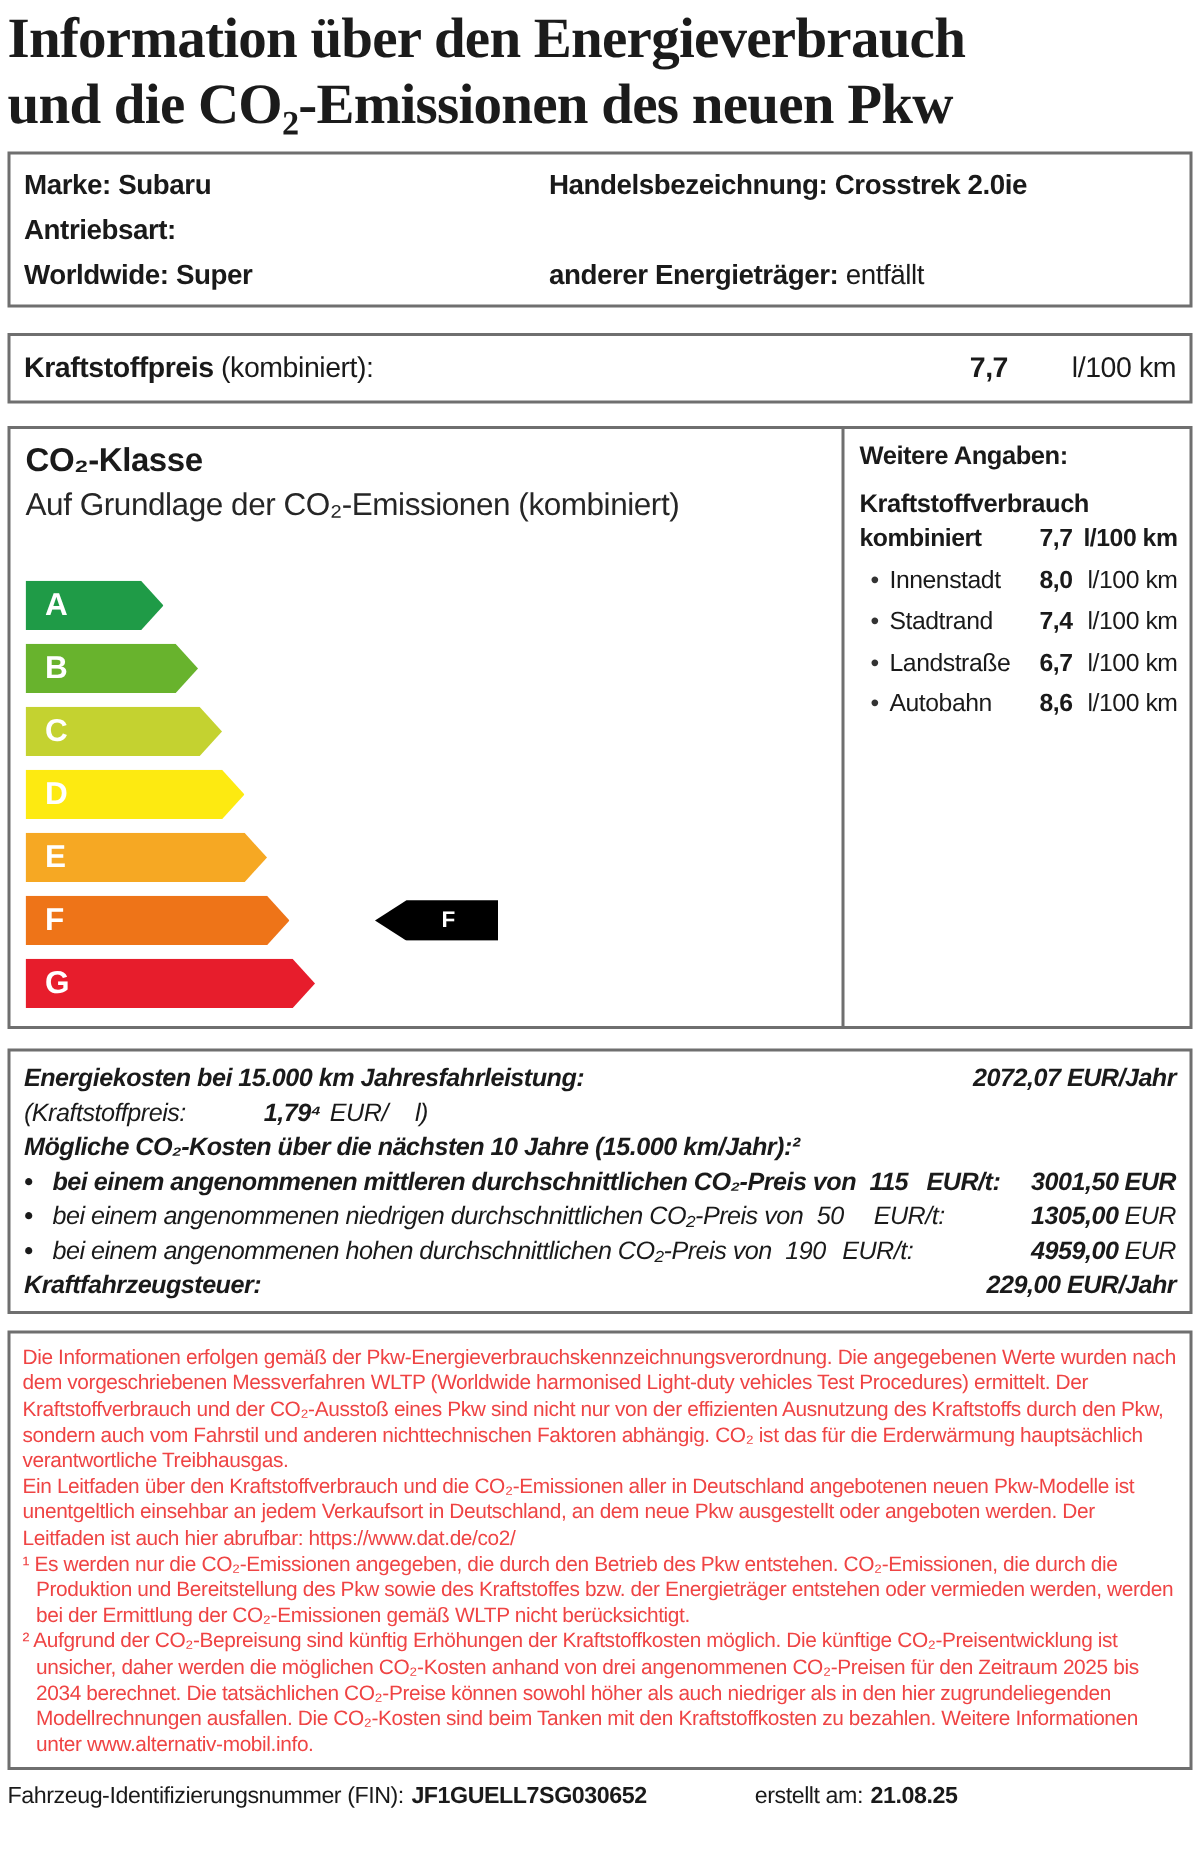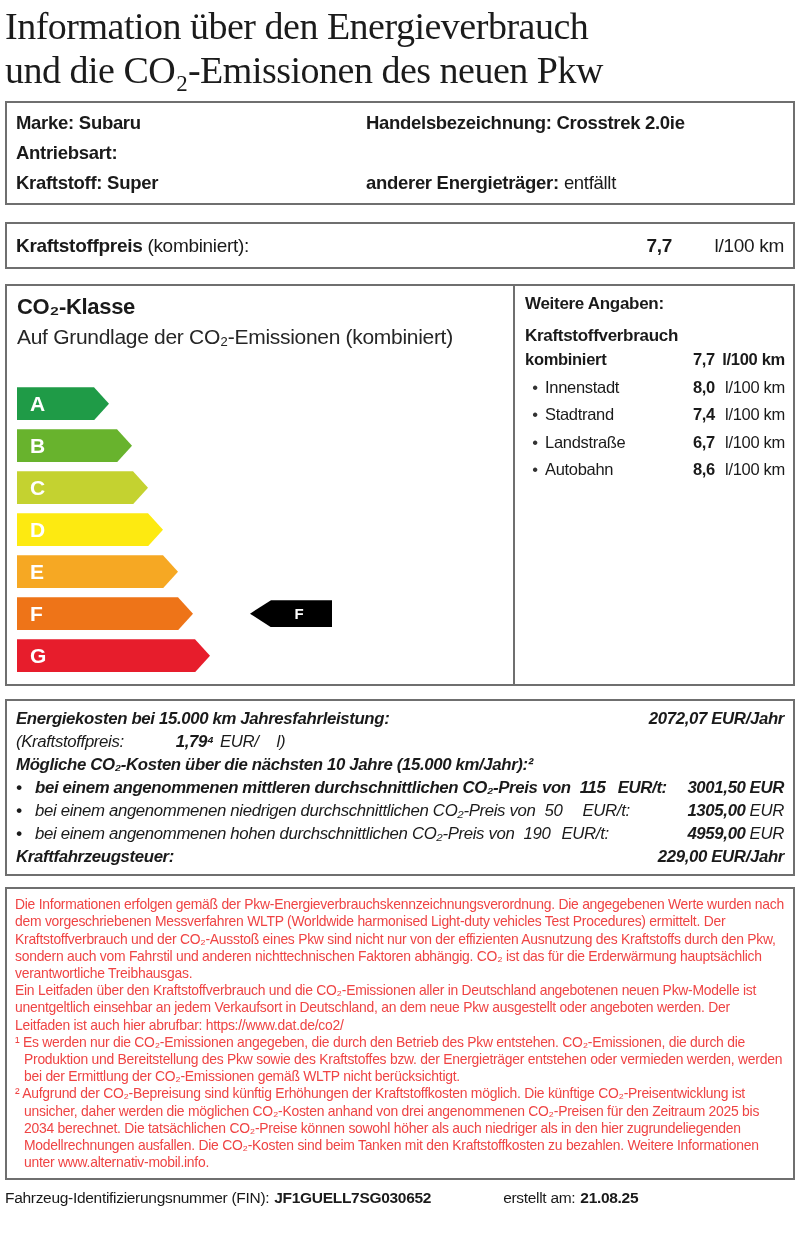--- a/index.html
+++ b/index.html
@@ -7,21 +7,21 @@
   body {
     width: 800px; height: 1233px;
     background: #ffffff;
     padding: 0 5px;
     overflow: hidden;
     font-family: "Liberation Sans", sans-serif;
     color: #1a1a1a;
   }
   .title {
     font-family: "Liberation Serif", serif;
-    font-weight: 400;
+    font-weight: 700;
     font-size: 38px;
     line-height: 1.16;
     letter-spacing: -0.5px;
     color: #1b1b1b;
     margin: 4px 0 0 0;
   }
   .box { border: 2px solid #6f6f6f; background: #fff; }
 
   
   .box1 { margin-top: 9px; padding: 5px 9px; font-size: 18.5px; line-height: 30px; letter-spacing: -0.3px; }
@@ -51,21 +51,21 @@
   }
   .arrow-letter { color: #fff; font-weight: 700; font-size: 21px; padding-left: 13px; }
   .marker {
     position: absolute; top: 213px; left: 233px;
     width: 82px; height: 27px;
     color: #fff; font-weight: 700; font-size: 15px;
     display: flex; align-items: center; justify-content: center;
     padding-left: 16px;
     clip-path: polygon(0 50%, 21px 0, 100% 0, 100% 100%, 21px 100%);
   }
-  .panel-right { width: 280px; border-left: 2px solid #6f6f6f; padding: 8px 8px 8px 10px; letter-spacing: -0.3px; }
+  .panel-right { width: 232px; border-left: 2px solid #6f6f6f; padding: 8px 8px 8px 10px; letter-spacing: -0.3px; }
   .pr-heading { font-size: 17px; font-weight: 700; }
   .pr-fuel { font-size: 17px; font-weight: 700; margin-top: 12px; }
   .fuel-row { display: flex; font-size: 16.5px; line-height: 27.5px; }
   .fuel-row.combined { font-weight: 700; }
   .fbull { width: 20px; text-align: center; color: #333; }
   .fval { margin-left: auto; font-weight: 700; }
   .funit { width: 70px; text-align: right; }
   .fuel-row.combined .funit, .fuel-row.combined .fval { font-weight: 700; }
 
   
@@ -115,21 +115,21 @@
       <span class="val b">Crosstrek 2.0ie</span>
     </div>
   </div>
   <div class="vrow">
     <div class="vcell1">
       <span class="lbl">Antriebsart:</span>
     </div>
   </div>
   <div class="vrow">
     <div class="vcell1">
-      <span class="lbl">Kraftstoff:</span>
+      <span class="lbl">Worldwide:</span>
       <span class="val b">Super</span>
     </div>
     <div class="vcell2">
       <span class="lbl">anderer Energieträger:</span>
       <span class="val">entfällt</span>
     </div>
   </div>
 </div>
 
 <div class="box box2">

